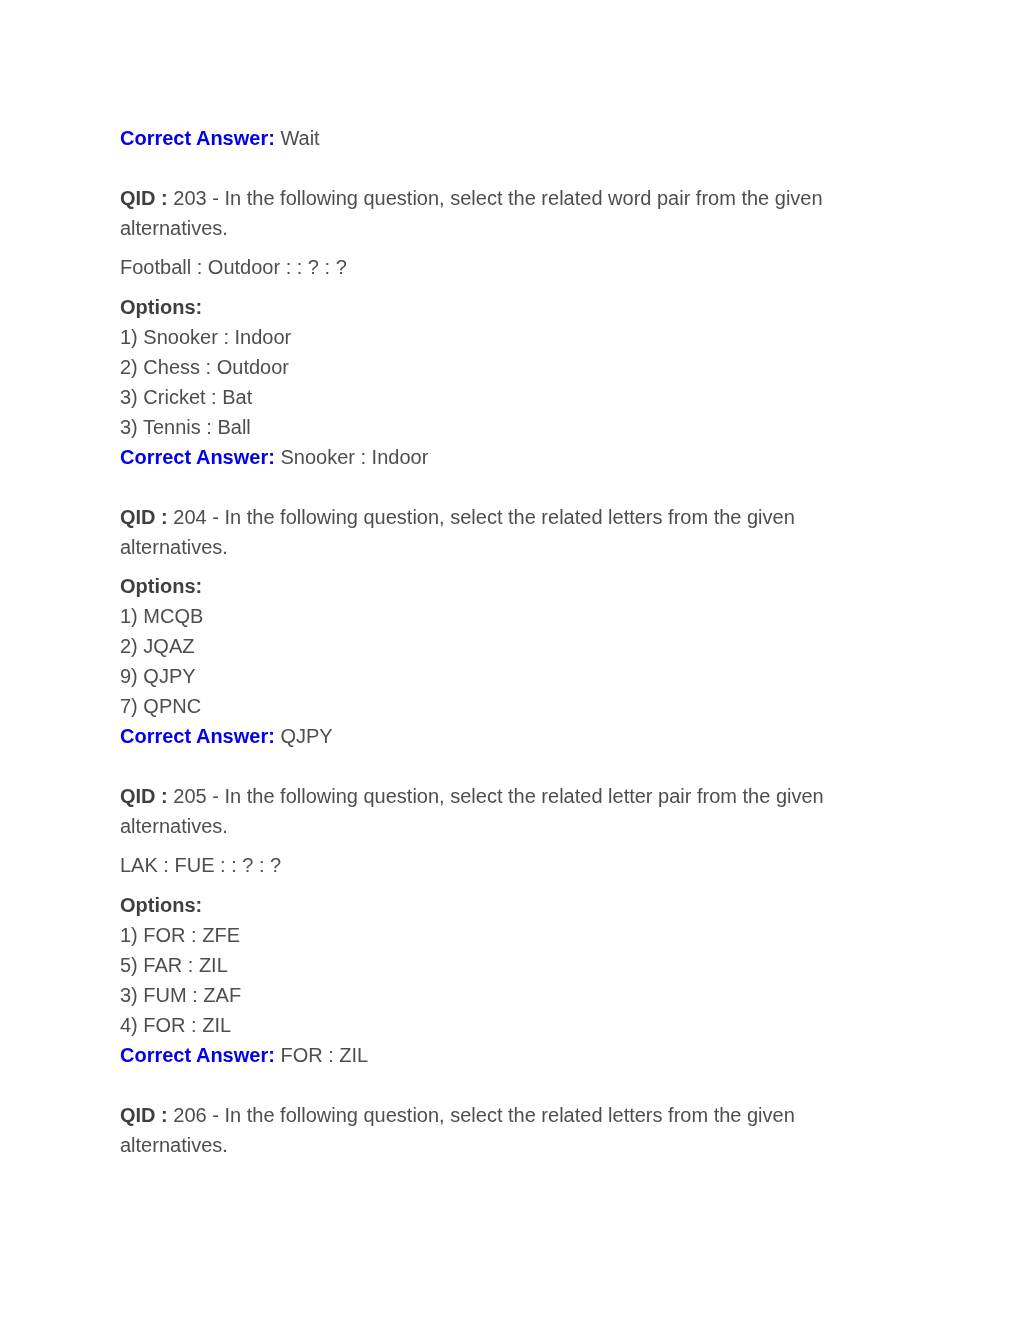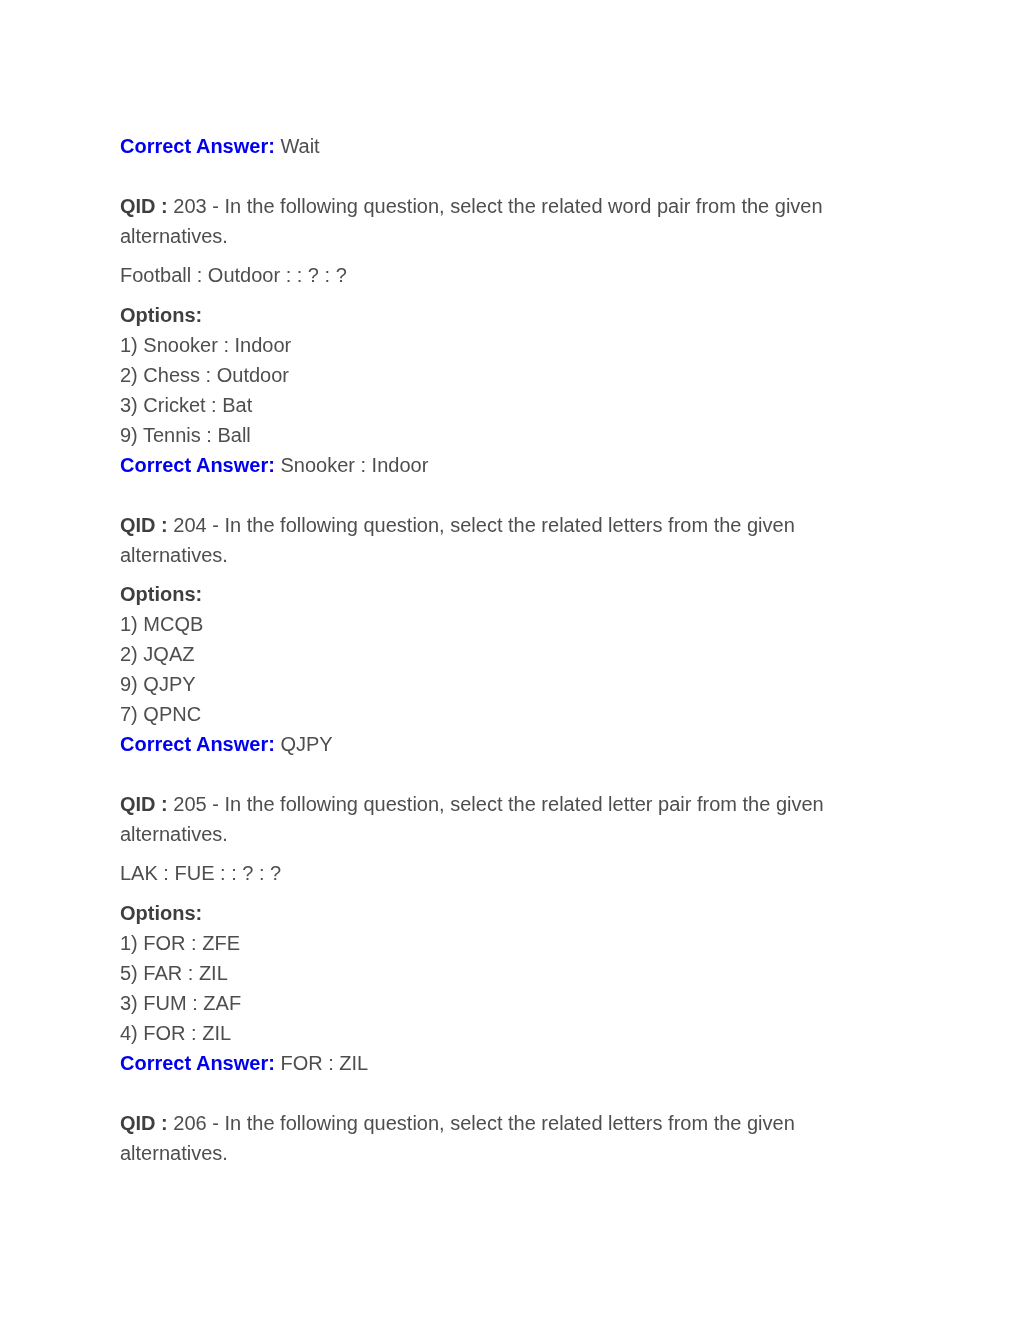--- a/index.html
+++ b/index.html
@@ -26,21 +26,21 @@
   }
   .bold {
     font-weight: bold;
     color: #3f3f3f;
   }
   .answer-label {
     font-weight: bold;
     color: #0000ee;
   }
   .tail-answer {
-    margin: 8px 0 30px 0;
+    margin: 0 0 30px 0;
   }
   .q-text {
     margin: 6px 0 9px 0;
   }
   .q-stem {
     margin: 0 0 10px 0;
   }
   .q-options {
     margin: 0 0 30px 0;
   }
@@ -59,21 +59,21 @@
   <p class="tail-answer"><span class="answer-label">Correct Answer:</span> <span>Wait</span></p>
 
   <section class="question">
     <p class="q-text"><span class="bold">QID :</span> <span>203 - In the following question, select the related word pair from the given alternatives.</span></p>
     <p class="q-stem">Football : Outdoor : : ? : ?</p>
     <div class="q-options">
       <div class="bold">Options:</div>
       <div>1) Snooker : Indoor</div>
       <div>2) Chess : Outdoor</div>
       <div>3) Cricket : Bat</div>
-      <div>9) Tennis : Ball</div>
+      <div>3) Tennis : Ball</div>
       <div><span class="answer-label">Correct Answer:</span> <span>Snooker : Indoor</span></div>
     </div>
   </section>
 
   <section class="question">
     <p class="q-text"><span class="bold">QID :</span> <span>204 - In the following question, select the related letters from the given alternatives.</span></p>
     <div class="q-options">
       <div class="bold">Options:</div>
       <div>1) MCQB</div>
       <div>2) JQAZ</div>

